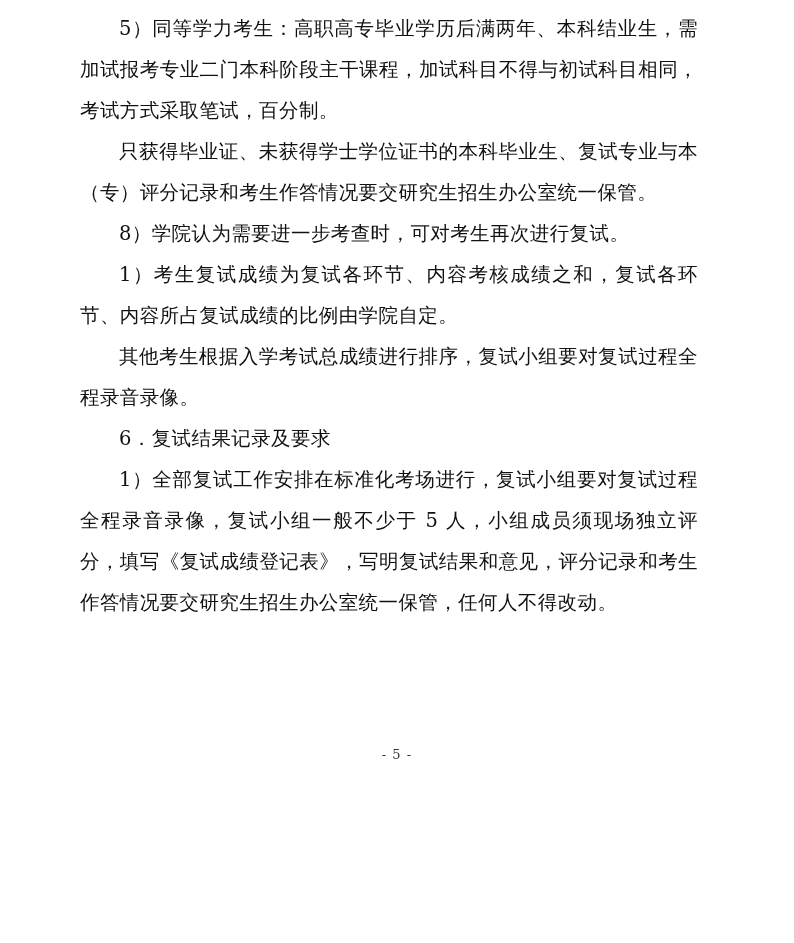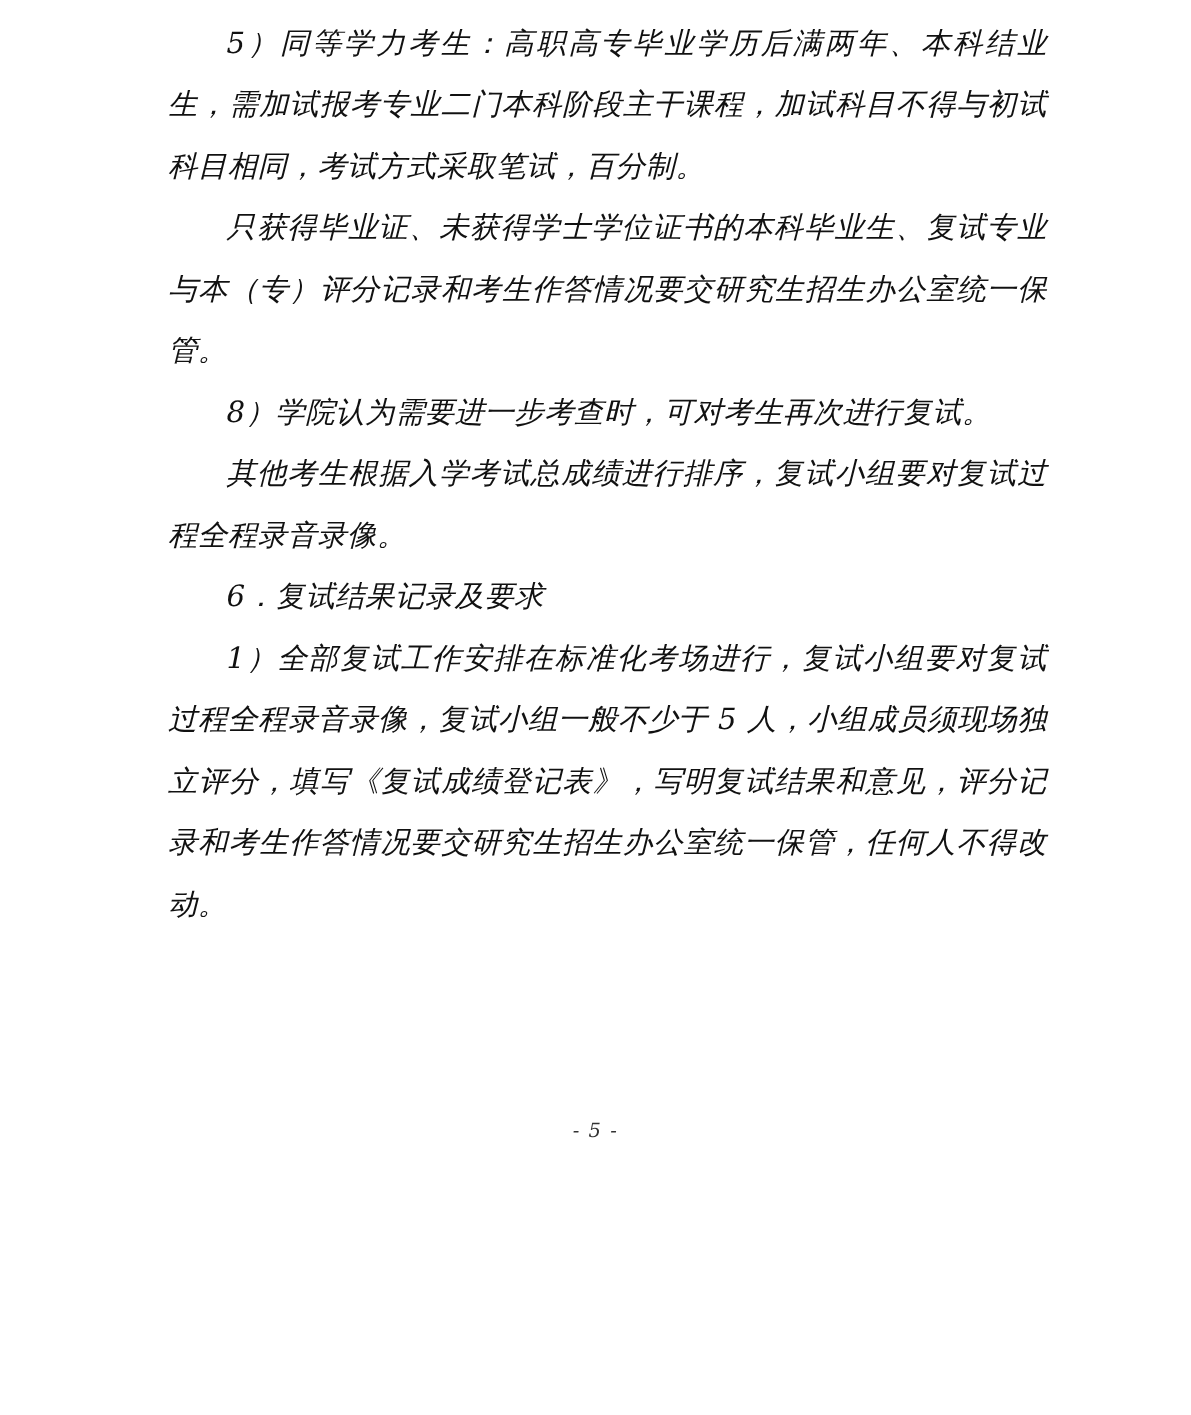--- a/index.html
+++ b/index.html
@@ -13,22 +13,21 @@
     font-family: "DejaVu Serif", "Liberation Serif", serif;
     color: #111111;
     position: relative;
     overflow: hidden;
   }
   .page {
     position: relative;
     width: 794px;
     height: 772px;
     box-sizing: border-box;
-    padding: 8px 96px 0 112px;
-    font-style: italic;
+    padding: 8px 96px 0 80px;
   }
   .doc-body {
     font-size: 19.5px;
     line-height: 41px;
     letter-spacing: 0.4px;
     text-align: justify;
     text-justify: inter-ideograph;
   }
   .para {
     margin: 0;
@@ -48,19 +47,20 @@
   }
 </style>
 </head>
 <body>
 
 <div class="page">
   <div class="doc-body">
     <p class="para">5）同等学力考生：高职高专毕业学历后满两年、本科结业生，需加试报考专业二门本科阶段主干课程，加试科目不得与初试科目相同，考试方式采取笔试，百分制。</p>
     <p class="para">只获得毕业证、未获得学士学位证书的本科毕业生、复试专业与本（专）评分记录和考生作答情况要交研究生招生办公室统一保管。</p>
     <p class="para">8）学院认为需要进一步考查时，可对考生再次进行复试。</p>
+    <p class="para">1）考生复试成绩为复试各环节、内容考核成绩之和，复试各环节、内容所占复试成绩的比例由学院自定。</p>
     <p class="para">其他考生根据入学考试总成绩进行排序，复试小组要对复试过程全程录音录像。</p>
     <p class="para">6．复试结果记录及要求</p>
     <p class="para">1）全部复试工作安排在标准化考场进行，复试小组要对复试过程全程录音录像，复试小组一般不少于 5 人，小组成员须现场独立评分，填写《复试成绩登记表》，写明复试结果和意见，评分记录和考生作答情况要交研究生招生办公室统一保管，任何人不得改动。</p>
 
   </div>
   <div class="footer">- 5 -</div>
 </div>
 
 </body></html>

